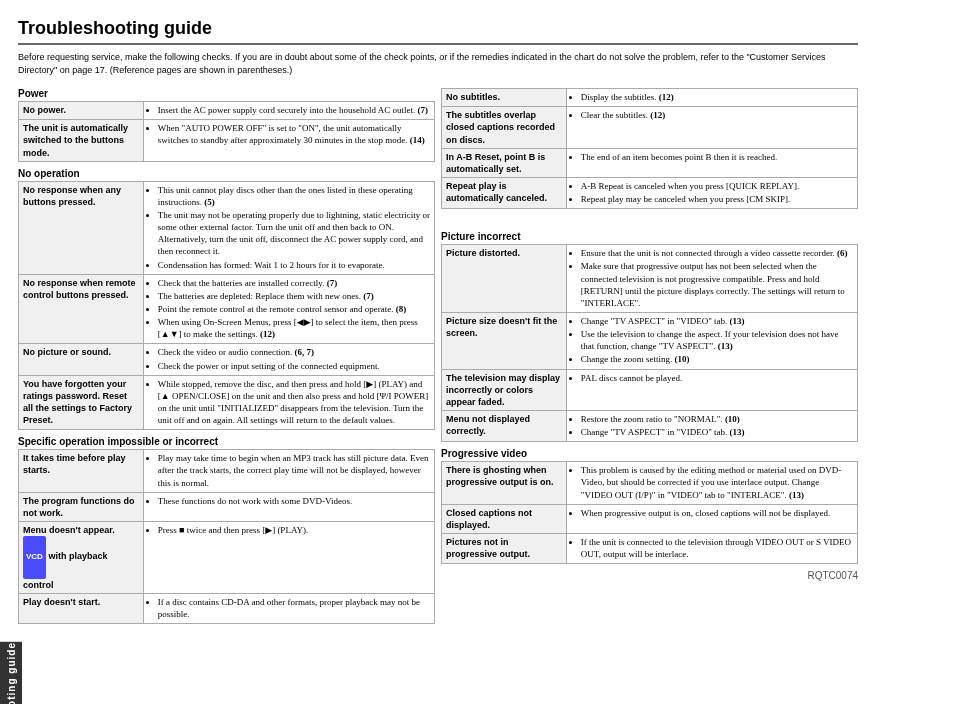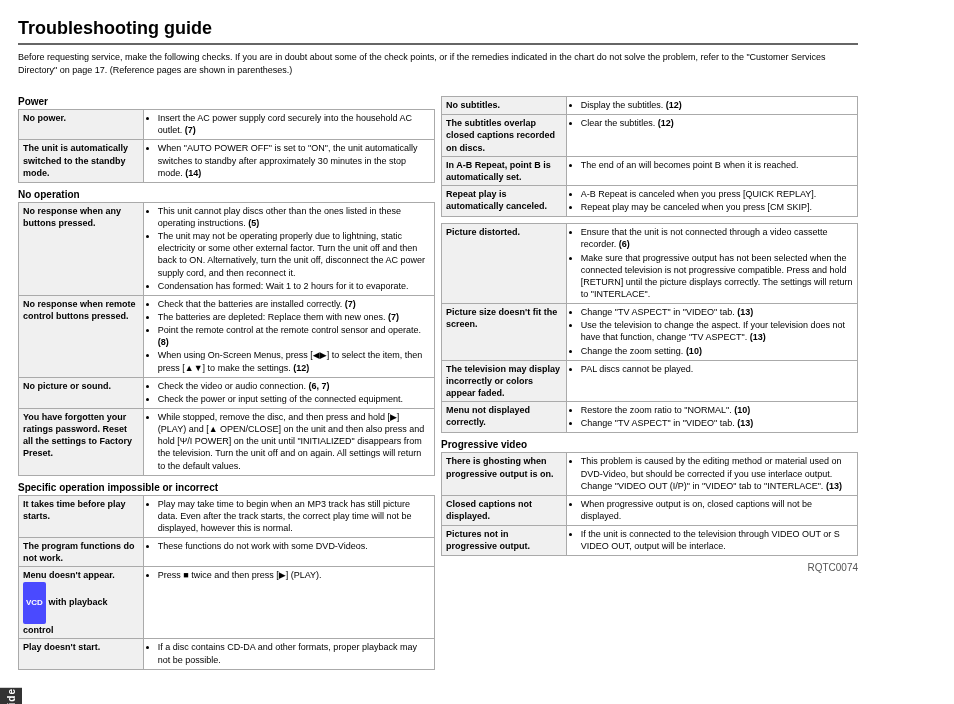--- a/index.html
+++ b/index.html
@@ -39,21 +39,21 @@
       font-size: 18px;
       font-weight: bold;
       color: #000;
       border-bottom: 2px solid #666;
       padding-bottom: 4px;
       margin-bottom: 6px;
     }
     .intro-text {
       font-size: 9px;
       line-height: 1.4;
-      margin-bottom: 20px;
+      margin-bottom: 12px;
       color: #000;
     }
     .two-col {
       display: flex;
       gap: 6px;
     }
     .col-left {
       flex: 1;
     }
     .col-right {
@@ -78,20 +78,21 @@
       line-height: 1.35;
     }
     table td:first-child {
       font-weight: bold;
       width: 30%;
       background: #f0f0f0;
     }
     table td ul {
       padding-left: 10px;
       list-style: disc;
+      font-family: Liberation Serif, serif;
     }
     table td ul li {
       margin-bottom: 1px;
     }
     .bold { font-weight: bold; }
     .page-wrapper {
       position: relative;
       flex: 1;
     }
     .vcd-badge {
@@ -122,21 +123,21 @@
             <tbody>
               <tr>
                 <td><span>No power.</span></td>
                 <td>
                   <ul>
                       <li>Insert the AC power supply cord securely into the household AC outlet. <span class="bold">(7)</span></li>
                     </ul>
                 </td>
               </tr>
               <tr>
-                <td>The unit is automatically switched to the standby mode.</td>
+                <td>The unit is automatically switched to the buttons mode.</td>
                 <td>
                   <ul>
                       <li>When "AUTO POWER OFF" is set to "ON", the unit automatically switches to standby after approximately 30 minutes in the stop mode. <span class="bold">(14)</span></li>
                     </ul>
                 </td>
               </tr>
             </tbody>
           </table>
 
           <div class="section-header">No operation</div>
@@ -217,60 +218,61 @@
                     <li>If a disc contains CD-DA and other formats, proper playback may not be possible.</li>
                   </ul>
                 </td>
               </tr>
             </tbody>
           </table>
         </div>
 
         <div class="col-right">
 
-          <div style="margin-bottom:6px;">
+          <div style="margin-bottom:22px;">
             <table>
               <tbody>
                 <tr>
                   <td>No subtitles.</td>
                   <td>
                     <ul>
                         <li>Display the subtitles. <span class="bold">(12)</span></li>
                       </ul>
                   </td>
                 </tr>
                 <tr>
                   <td>The subtitles overlap closed captions recorded on discs.</td>
                   <td>
                     <ul>
                         <li>Clear the subtitles. <span class="bold">(12)</span></li>
                       </ul>
                   </td>
                 </tr>
                 <tr>
-                  <td>In A-B Repeat, point B is automatically set.</td>
+                  <td>In A-B Reset, point B is automatically set.</td>
                   <td>
                     <ul>
-                        <li>The end of an will becomes point B when it is reached.</li>
+                        <li>The end of an item becomes point B then it is reached.</li>
                       </ul>
                   </td>
                 </tr>
                 <tr>
                   <td>Repeat play is automatically canceled.</td>
                   <td>
                     <ul>
                       <li>A-B Repeat is canceled when you press [QUICK REPLAY].</li>
                       <li>Repeat play may be canceled when you press [CM SKIP].</li>
                     </ul>
                   </td>
                 </tr>
               </tbody>
             </table>
           </div>
 
+          <div class="section-header">Picture incorrect</div>
           <table>
             <tbody>
               <tr>
                 <td>Picture distorted.</td>
                 <td>
                   <ul>
                     <li>Ensure that the unit is not connected through a video cassette recorder. <span class="bold">(6)</span></li>
                     <li>Make sure that progressive output has not been selected when the connected television is not progressive compatible. Press and hold [RETURN] until the picture displays correctly. The settings will return to "INTERLACE".</li>
                   </ul>
                 </td>

